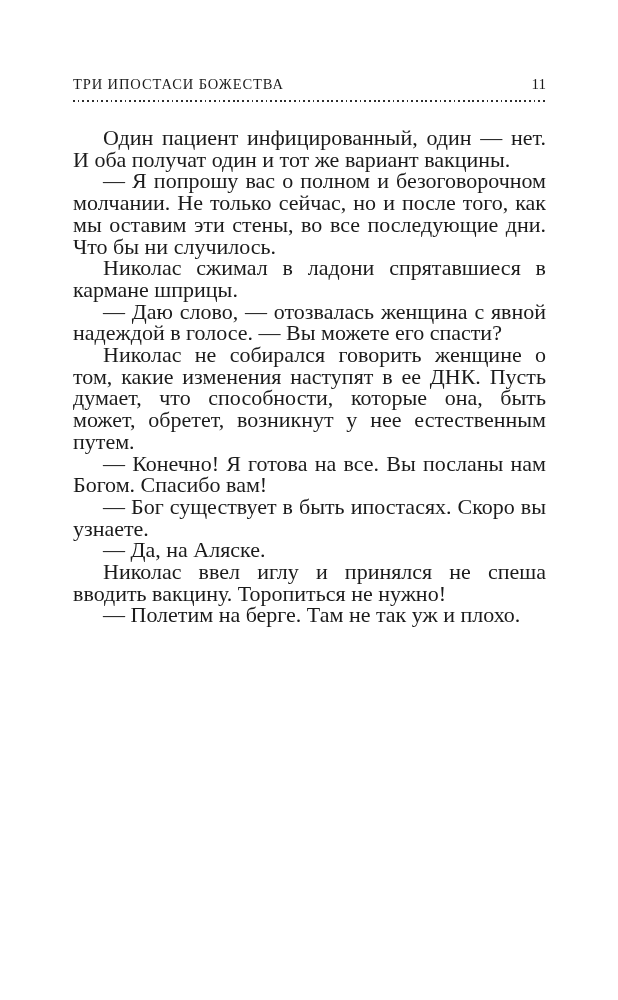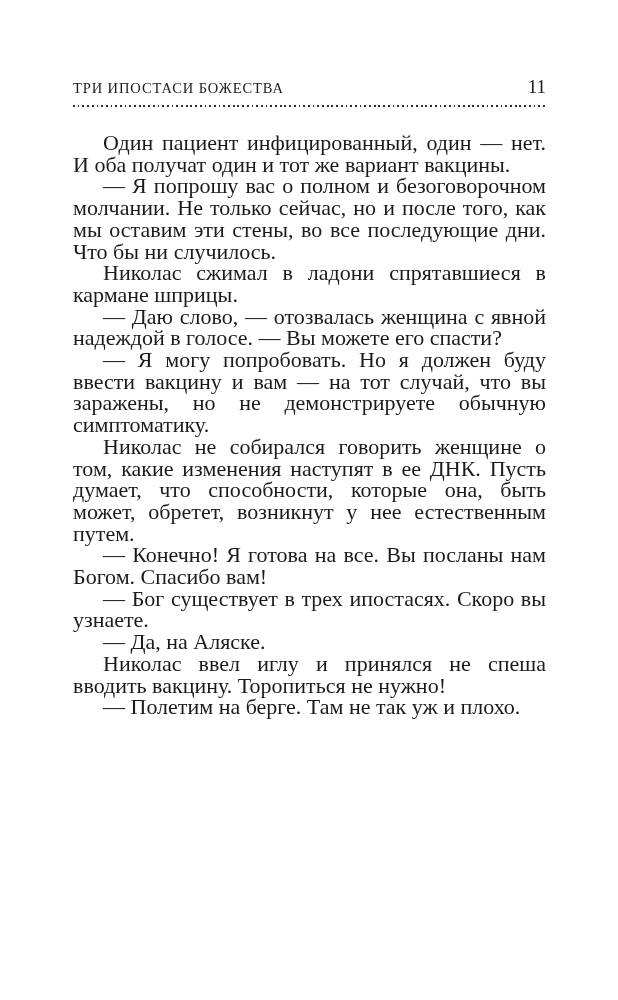--- a/index.html
+++ b/index.html
@@ -20,21 +20,21 @@
   }
   .running-header {
     display: flex;
     justify-content: space-between;
     align-items: baseline;
     font-size: 14.5px;
     letter-spacing: 0.9px;
   }
   .running-header .page-num {
     letter-spacing: 0;
-    font-size: 19px;
+    font-size: 15px;
     font-family: Liberation Serif, serif;
   }
   .dotted-rule {
     height: 2px;
     margin-top: 7px;
     background: repeating-linear-gradient(
       to right,
       #2e2e2e 0 1.7px,
       transparent 1.7px 4.7px
     );
@@ -66,22 +66,21 @@
 
   <div class="dotted-rule"></div>
 
   <div class="body-text">
     <p>Один пациент инфицированный, один — нет. И оба получат один и тот же вариант вакцины.</p>
 
 
     <p>— Я попрошу вас о полном и безоговорочном молчании. Не только сейчас, но и после того, как мы оставим эти стены, во все последующие дни. Что бы ни случилось.</p>
     <p>Николас сжимал в ладони спрятавшиеся в кармане шприцы.</p>
     <p>— Даю слово, — отозвалась женщина с явной надеждой в голосе. — Вы можете его спасти?</p>
-    <p>— Я могу попробовать. Но я должен буду ввести вакцину и вам — на тот случай, что вы заражены, но не демонстрируете обычную симптоматику.</p>
     <p>Николас не собирался говорить женщине о том, какие изменения наступят в ее ДНК. Пусть думает, что способности, которые она, быть может, обретет, возникнут у нее естественным путем.</p>
     <p>— Конечно! Я готова на все. Вы посланы нам Богом. Спасибо вам!</p>
-    <p>— Бог существует в трех ипостасях. Скоро вы узнаете.</p>
+    <p>— Бог существует в быть ипостасях. Скоро вы узнаете.</p>
     <p>— Да, на Аляске.</p>
     <p>Николас ввел иглу и принялся не спеша вводить вакцину. Торопиться не нужно!</p>
     <p>— Полетим на берге. Там не так уж и плохо.</p>
   </div>
 
 </div>
 
 </body></html>

